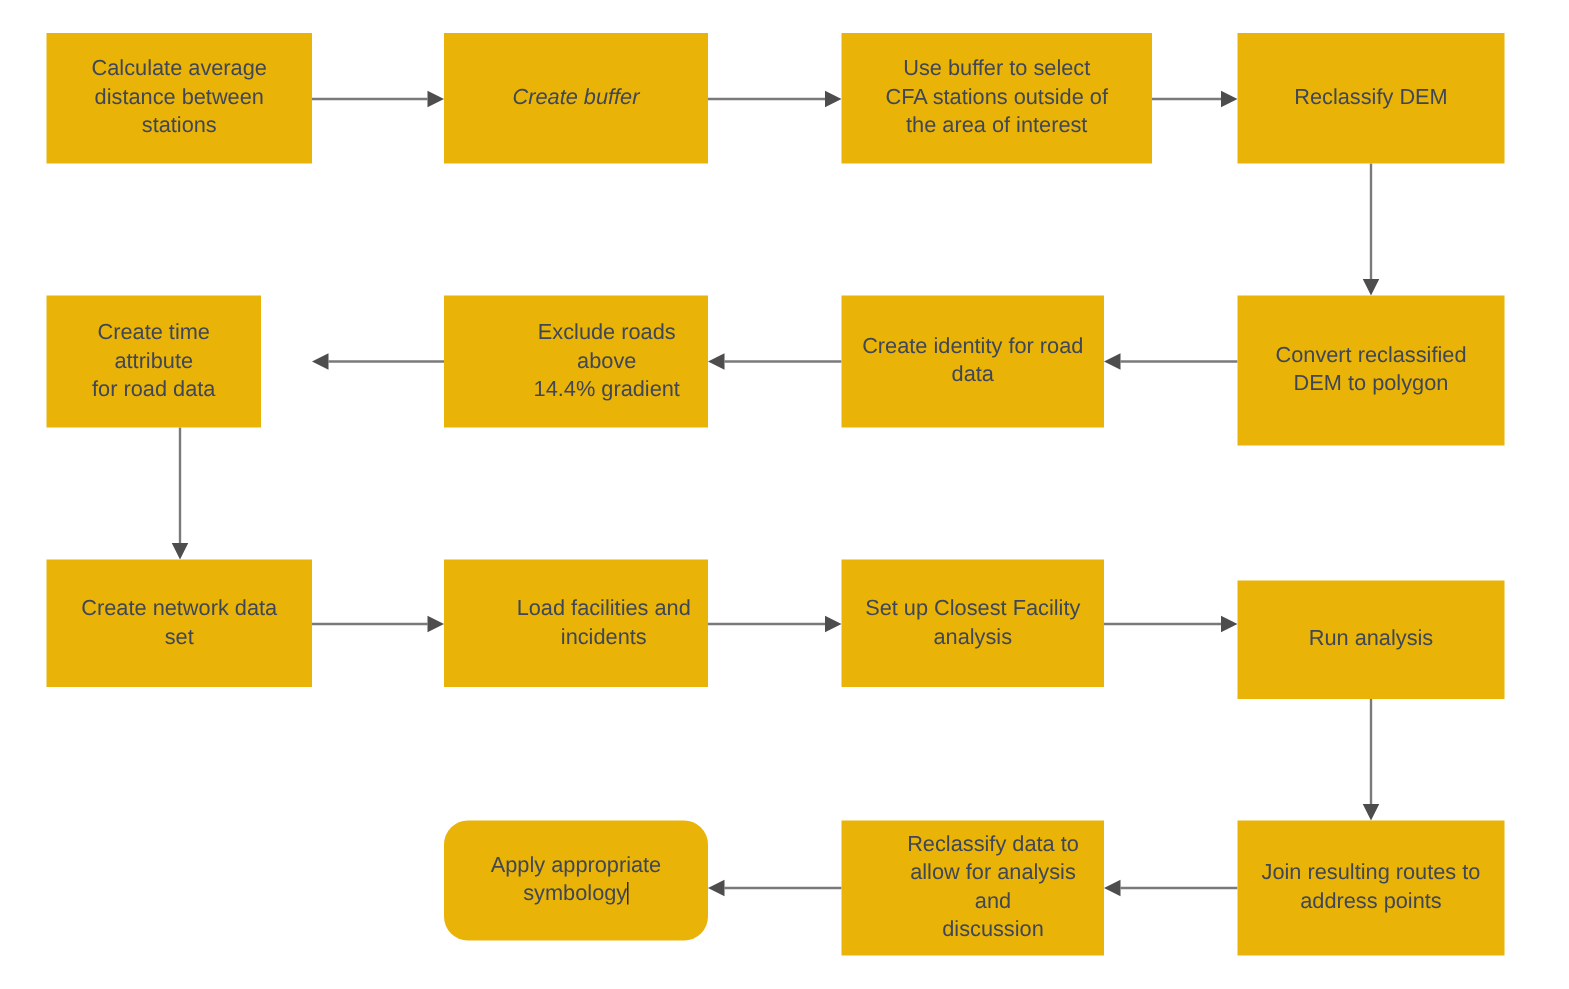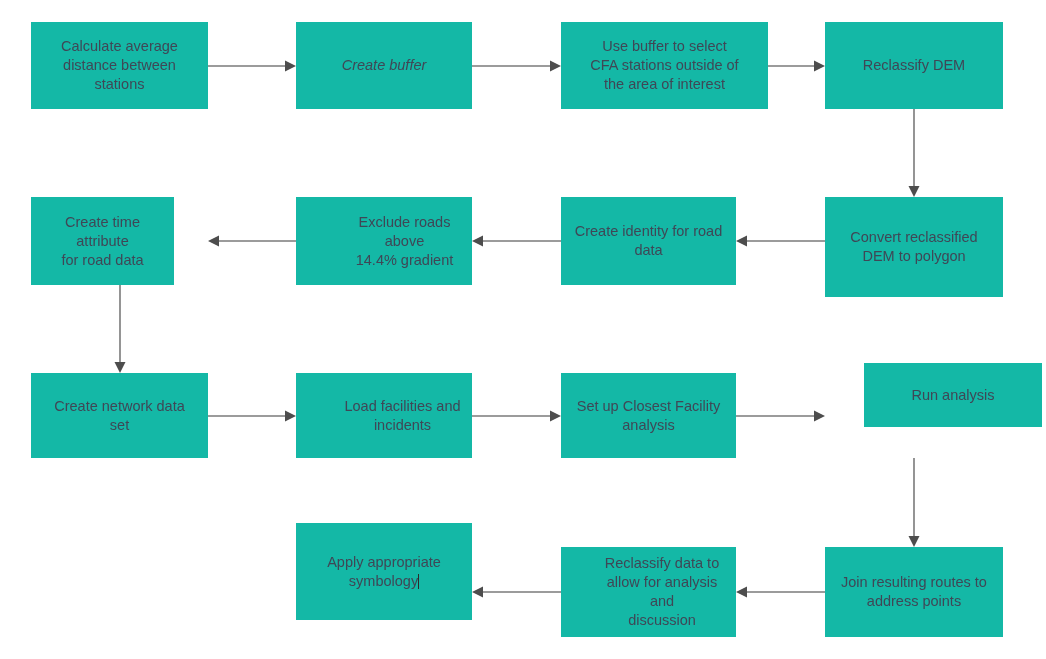--- a/index.html
+++ b/index.html
@@ -10,21 +10,21 @@
   #canvas {
     position: relative;
     width: 1046px;
     height: 659px;
     background: #ffffff;
     overflow: hidden;
     font-family: "Liberation Sans", sans-serif;
   }
   .node {
     position: absolute;
-    background: #14b8a6;
+    background: #eab308;
     color: #3f4756;
     font-size: 14.5px;
     line-height: 19px;
     display: flex;
     align-items: center;
     justify-content: center;
     text-align: center;
     box-sizing: border-box;
     padding: 2px 7px;
     z-index: 2;
@@ -100,33 +100,33 @@
 set</span>
     </div>
     <div class="node" style="left: 296px; top: 373px; width: 176px; height: 85px; padding-left: 44px;">
       <span class="label">Load facilities and
 incidents</span>
     </div>
     <div class="node" style="left: 561px; top: 373px; width: 175px; height: 85px;">
       <span class="label">Set up Closest Facility
 analysis</span>
     </div>
-    <div class="node" style="left: 825px; top: 363px; width: 178px; height: 64px; margin-left: 39px;">
+    <div class="node" style="left: 825px; top: 387px; width: 178px; height: 79px;">
       <span class="label">Run analysis</span>
     </div>
     <div class="node" style="left: 825px; top: 547px; width: 178px; height: 90px;">
       <span class="label">Join resulting routes to
 address points</span>
     </div>
     <div class="node" style="left: 561px; top: 547px; width: 175px; height: 90px; padding-left: 34px;">
       <span class="label">Reclassify data to
 allow for analysis and
 discussion</span>
     </div>
-    <div class="node editing" style="left: 296px; top: 523px; width: 176px; height: 97px;">
+    <div class="node editing" style="left: 296px; top: 547px; width: 176px; height: 80px; border-radius: 16px;">
       <span class="label">Apply appropriate
 symbology</span>
     </div>
     <div class="edge" style="left: 196px; top: 53.5px; width: 112px; height: 24px;">
       <svg width="112" height="24">
         <line class="line" x1="12" y1="12" x2="89" y2="12"></line>
         <polygon class="head" points="100,12 89,6.5 89,17.5"></polygon>
       </svg>
     </div>
     <div class="edge" style="left: 460px; top: 53.5px; width: 113px; height: 24px;">

